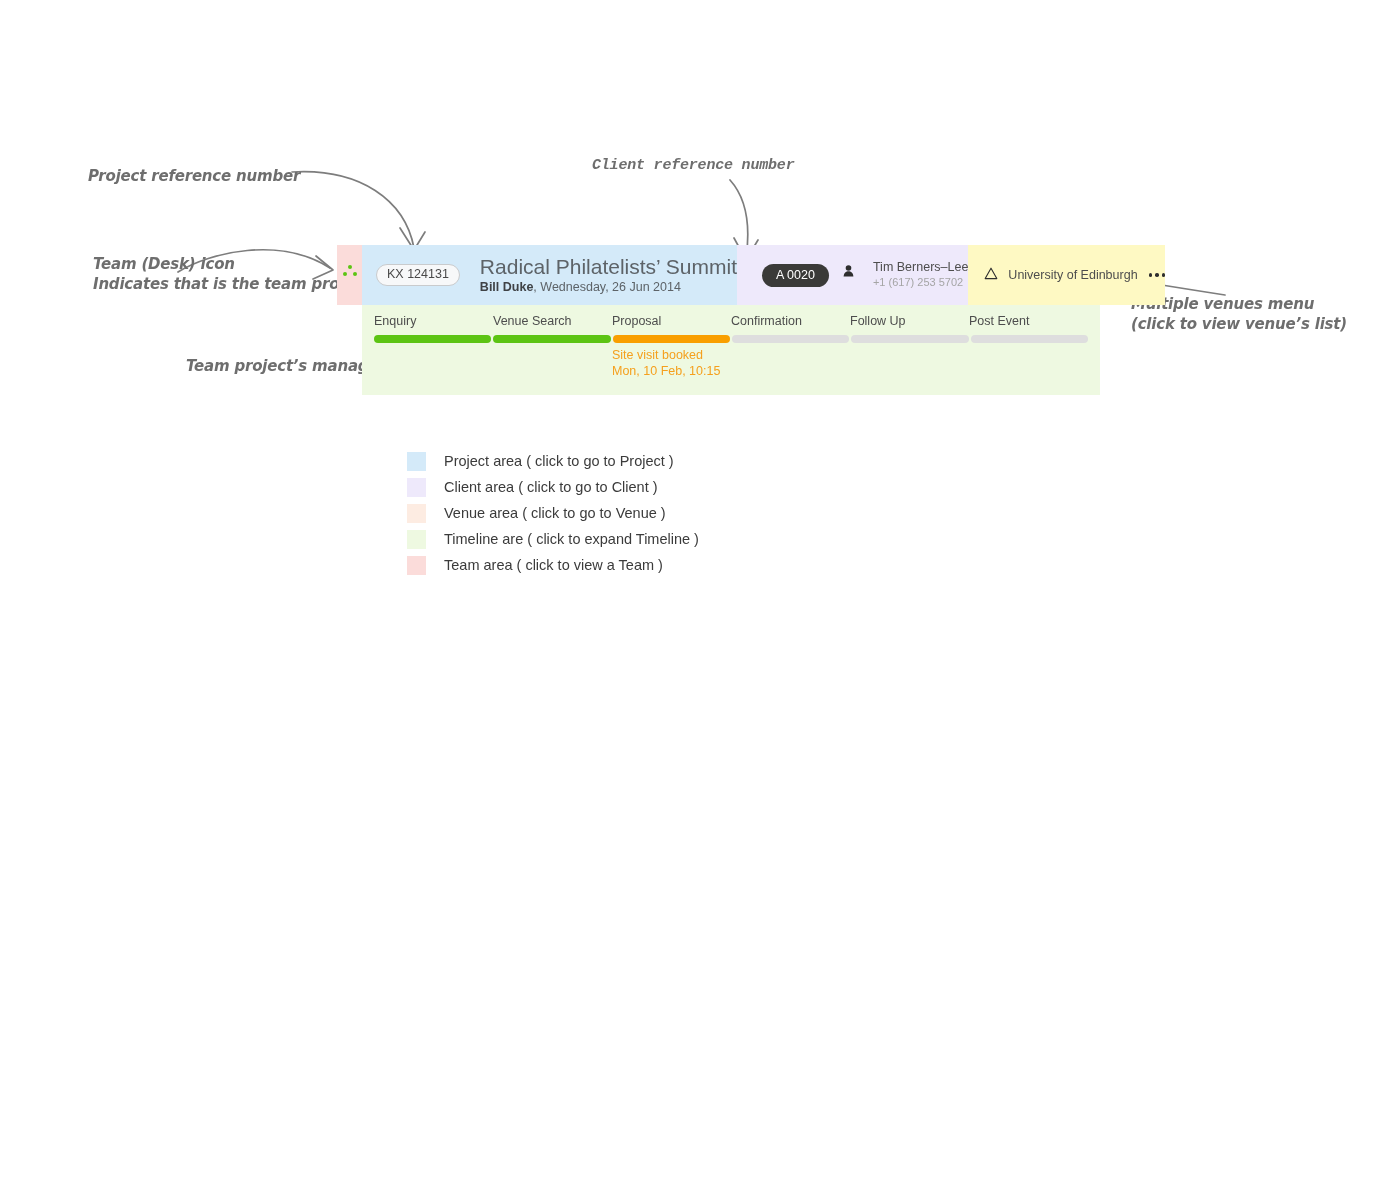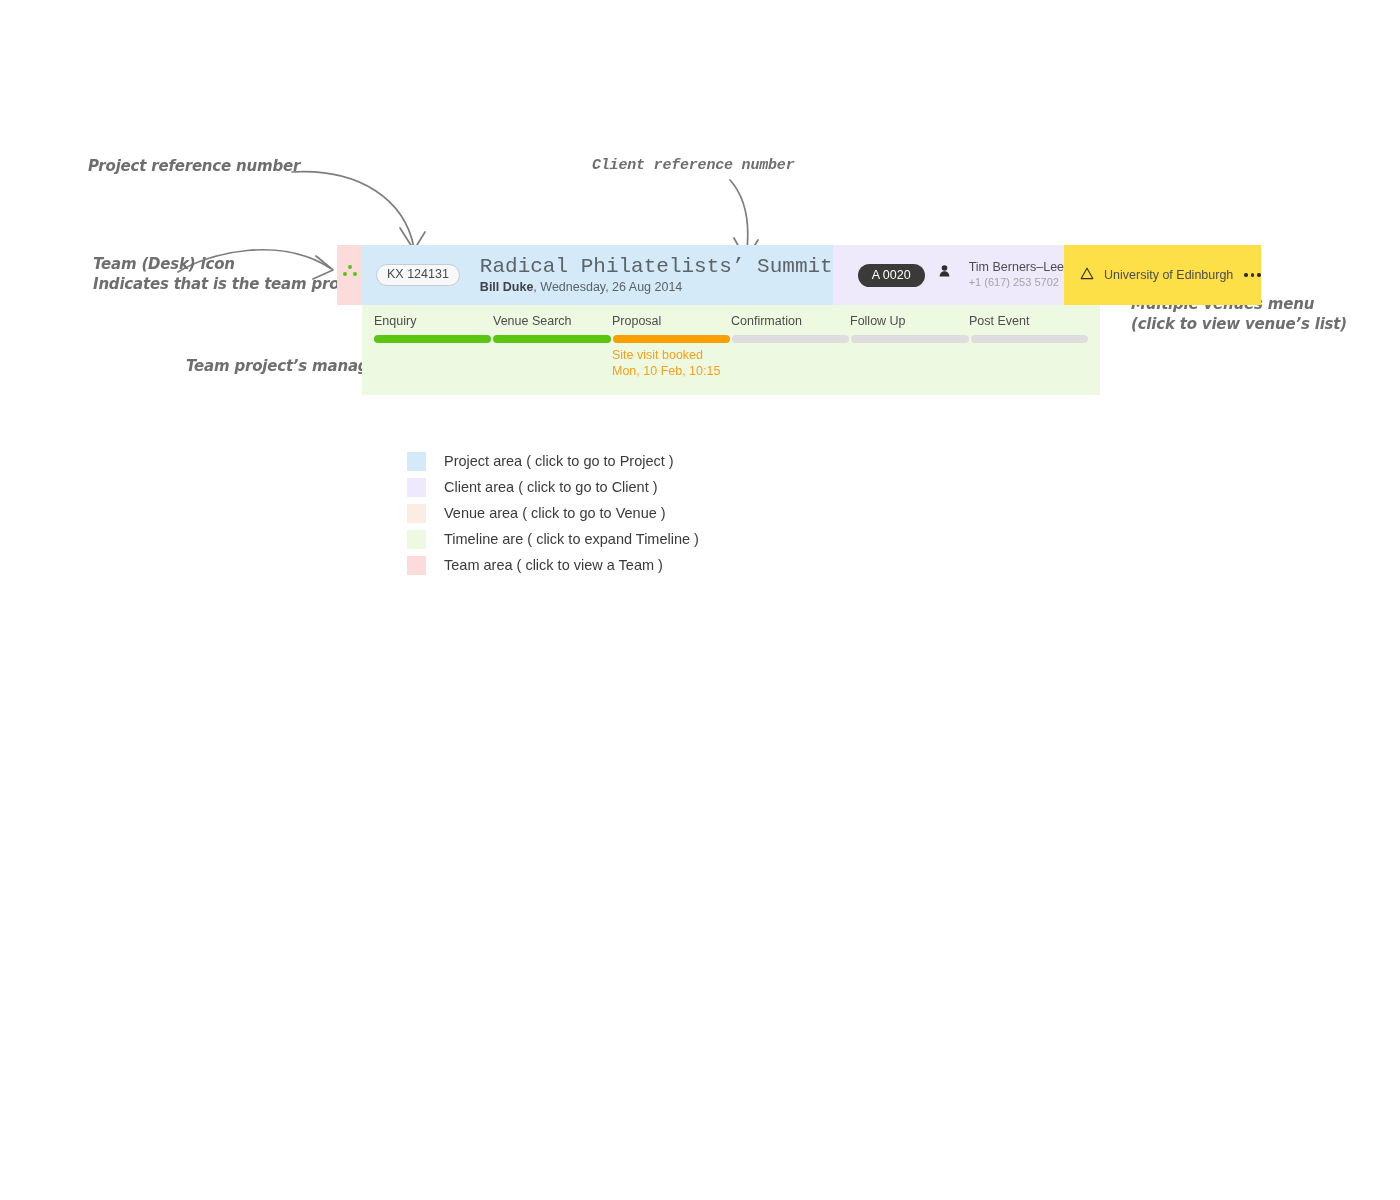--- a/index.html
+++ b/index.html
@@ -28,21 +28,21 @@
     position: absolute;
     font-family: "DejaVu Sans", sans-serif;
     font-style: italic;
     font-weight: bold;
     font-size: 15px;
     line-height: 20px;
     color: #6e6e6e;
     white-space: pre;
     letter-spacing: -0.2px;
   }
-  #anno-project-ref { left: 88px;  top: 156px; font-style: italic; }
+  #anno-project-ref { left: 88px;  top: 166px; font-style: italic; }
   #anno-client-ref  { left: 592px; top: 156px; font-family: Liberation Mono, monospace; }
   #anno-team-icon   { left: 74px;  top: 254px; margin-left: 19px; }
   #anno-manager     { left: 186px; top: 356px; }
   #anno-venues-menu { left: 1131px;top: 294px; }
 
   
   #project-card {
     position: absolute;
     left: 337px;
     top: 245px;
@@ -102,21 +102,20 @@
   }
   .project-text {
     margin-left: 20px;
   }
   .project-title {
     font-size: 21px;
     color: #5d6368;
     line-height: 23px;
     font-weight: normal;
     white-space: nowrap;
-    font-family: Liberation Mono, monospace;
   }
   .project-sub {
     font-size: 12.5px;
     color: #5d6368;
     line-height: 16px;
     margin-top: 1px;
     white-space: nowrap;
   }
   .project-sub b { font-weight: bold; color: #3f4246; }
 
@@ -158,21 +157,21 @@
   }
   .client-phone {
     font-size: 11px;
     color: #a5a5a5;
     line-height: 15px;
     white-space: nowrap;
   }
 
   
   .venue-area {
-    background: #fde047;
+    background: #fef9c3;
     flex: 1 1 auto;
     display: flex;
     align-items: center;
     padding-left: 16px;
     box-sizing: border-box;
   }
   .venue-icon { flex: 0 0 auto; margin-right: 10px; }
   .venue-name {
     font-size: 12.5px;
     color: #4d4d4d;
@@ -311,21 +310,21 @@
         <i></i>
           <i></i>
           <i></i>
       </span>
     </div>
 
     <div class="project-area">
       <span class="ref-badge">KX 124131</span>
       <div class="project-text">
         <div class="project-title">Radical Philatelists’ Summit</div>
-        <div class="project-sub"><b>Bill Duke</b><span>, Wednesday, 26 Aug 2014</span></div>
+        <div class="project-sub"><b>Bill Duke</b><span>, Wednesday, 26 Jun 2014</span></div>
       </div>
     </div>
 
     <div class="client-area">
       <span class="client-pill">A 0020</span>
       <div class="client-info">
         <span class="person-icon">
           <svg width="11" height="12" viewBox="0 0 11 12">
             <circle cx="5.5" cy="3" r="2.8" fill="#2e2e2e"></circle>
             <path d="M0.6,11.6 C0.9,7.6 3,6.2 5.5,6.2 C8,6.2 10.1,7.6 10.4,11.6 Z" fill="#2e2e2e"></path>

